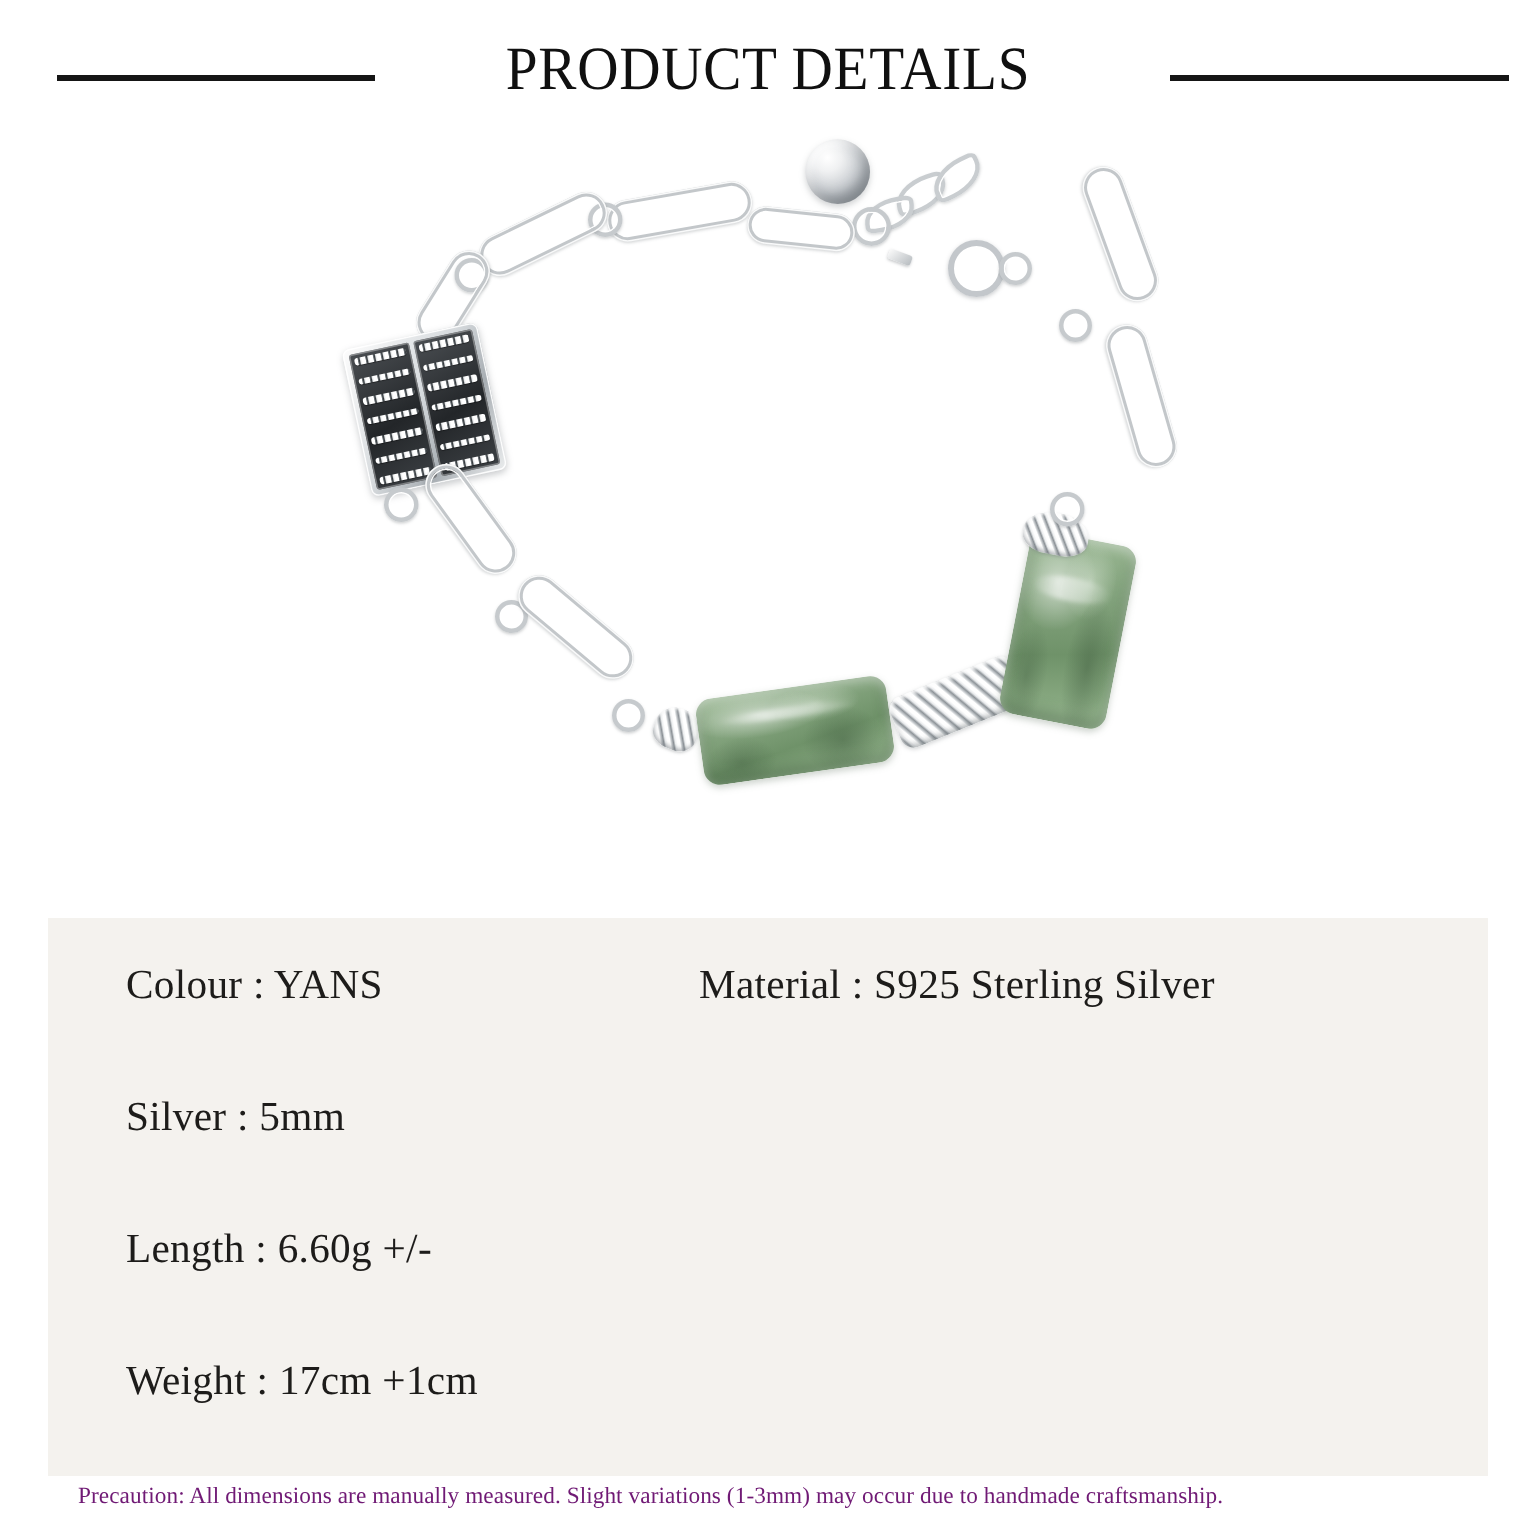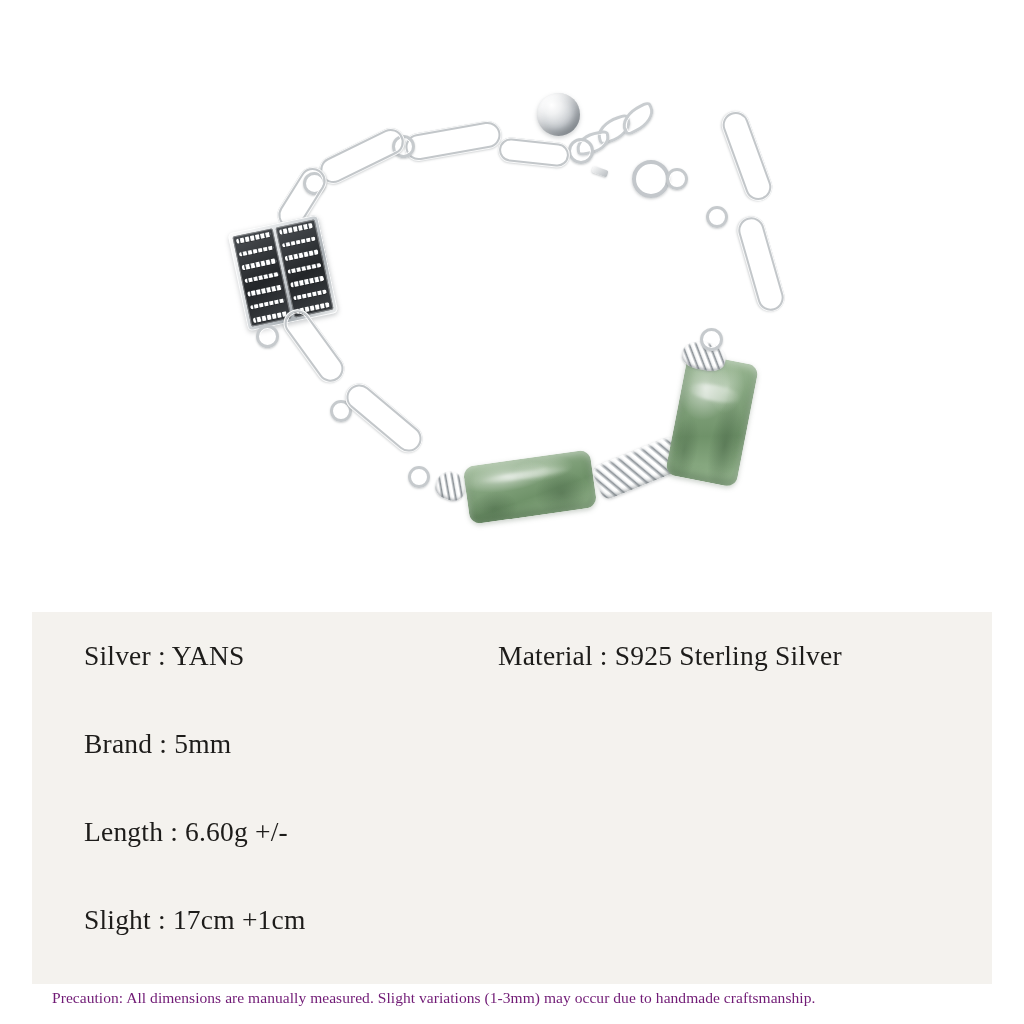--- a/index.html
+++ b/index.html
@@ -235,41 +235,46 @@
   .spec-col.right { left: 434px; width: 470px; }
   .spec-line {
     font-family: "Liberation Serif", "DejaVu Serif", serif;
     font-size: 27.5px;
     line-height: 36px;
     color: #1d1c1a;
     margin-bottom: 52px;
     letter-spacing: 0.2px;
     white-space: pre-wrap;
   }
-  .spec-col.right .spec-line { margin-bottom: 48px; margin-left: 32px; }
+  .spec-col.right .spec-line { margin-bottom: 48px; }
 
   
   .footnote {
     position: absolute;
     left: 52px;
     top: 987px;
     width: 952px;
     font-family: "Liberation Serif", "DejaVu Serif", serif;
     font-size: 15.5px;
     line-height: 22px;
     color: #701a75;
     letter-spacing: 0.05px;
     white-space: nowrap;
   }
 </style>
 </head>
 <body>
 
 <div class="page">
 
+  <div class="header">
+    <div class="header-rule left"></div>
+    <div class="header-title">PRODUCT DETAILS</div>
+    <div class="header-rule right"></div>
+  </div>
 
   <div class="photo">
 
     <div class="leaf" style="left:596px; top:38px;  width:30px; height:17px; transform:rotate(-18deg);"></div>
     <div class="leaf" style="left:620px; top:27px;  width:30px; height:17px; transform:rotate(-26deg);"></div>
     <div class="leaf" style="left:576px; top:52px;  width:28px; height:16px; transform:rotate(-8deg);"></div>
 
     <div class="ball" style="left:537px; top:13px; width:43px; height:43px;"></div>
 
     <div class="clasp" style="left:632px; top:80px; width:30px; height:30px;"></div>
@@ -324,24 +329,24 @@
     <div class="link" style="left:712px; top:170px; width:92px; height:22px; transform:rotate(74deg);"></div>
     <div class="jump" style="left:706px; top:126px; width:16px; height:16px;"></div>
     <div class="link" style="left:700px; top:62px;  width:88px; height:22px; transform:rotate(70deg);"></div>
     <div class="jump" style="left:666px; top:88px;  width:16px; height:16px;"></div>
 
   </div>
 
   <div class="spec-panel">
 
     <div class="spec-col left">
-      <div class="spec-line">Silver : YANS</div>
-      <div class="spec-line">Brand : 5mm</div>
+      <div class="spec-line">Colour : YANS</div>
+      <div class="spec-line">Silver : 5mm</div>
       <div class="spec-line">Length : 6.60g +/-</div>
-      <div class="spec-line">Slight : 17cm +1cm</div>
+      <div class="spec-line">Weight : 17cm +1cm</div>
     </div>
 
     <div class="spec-col right">
       <div class="spec-line">Material : S925 Sterling Silver</div>
     </div>
 
   </div>
 
   <div class="footnote">Precaution: All dimensions are manually measured. Slight variations (1-3mm) may occur due to handmade craftsmanship.</div>
 

